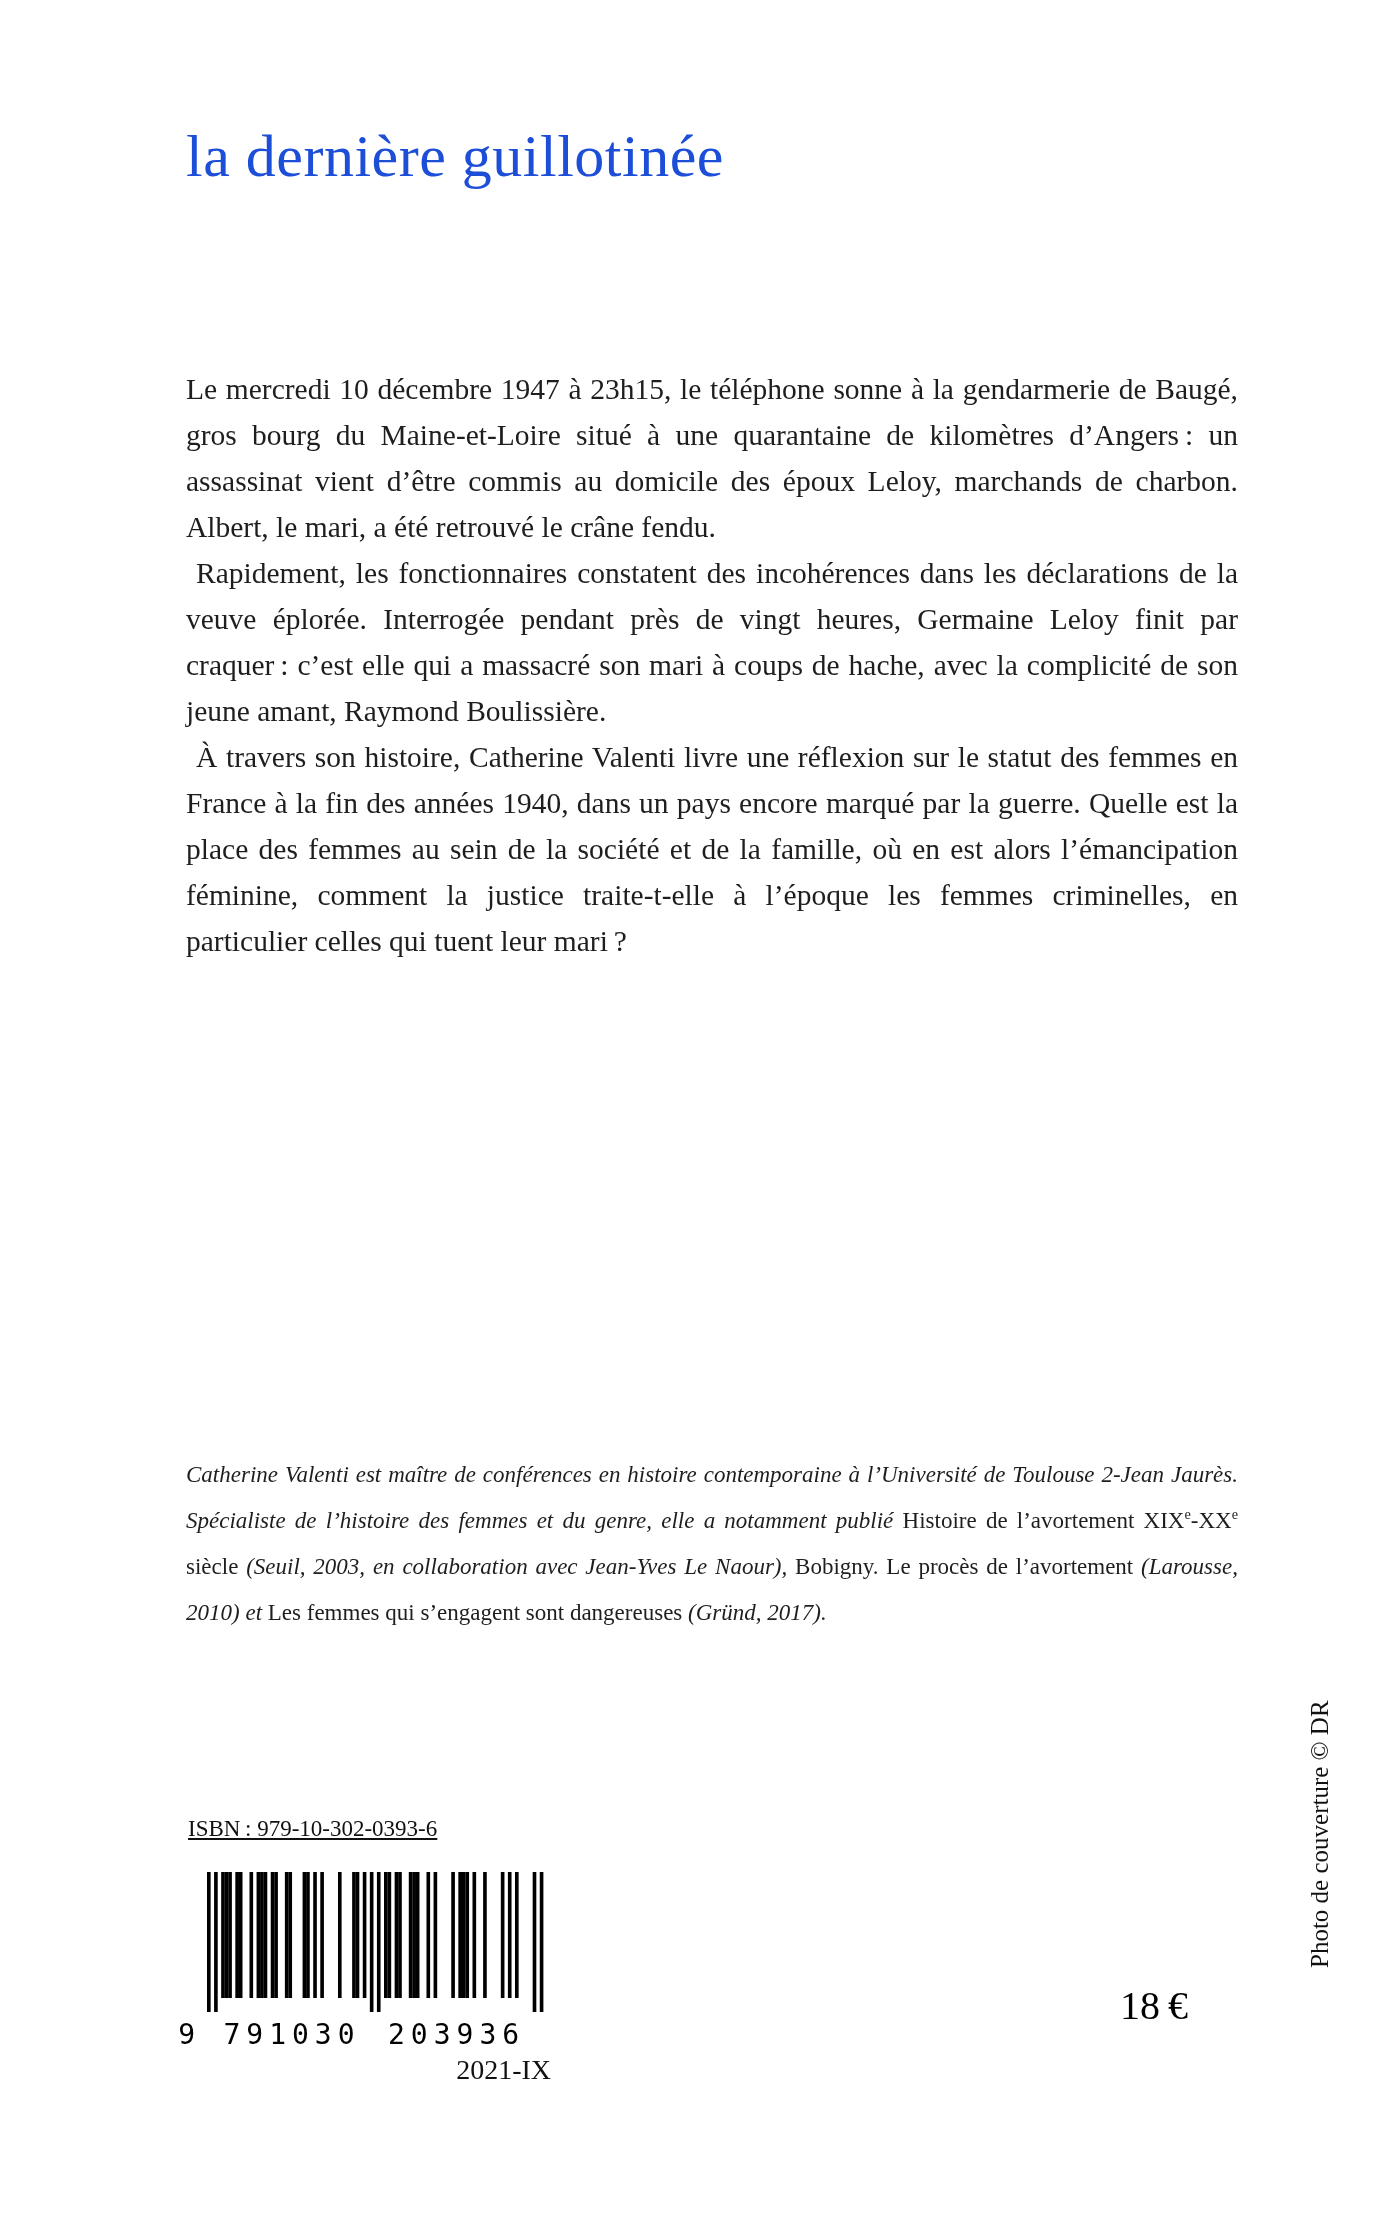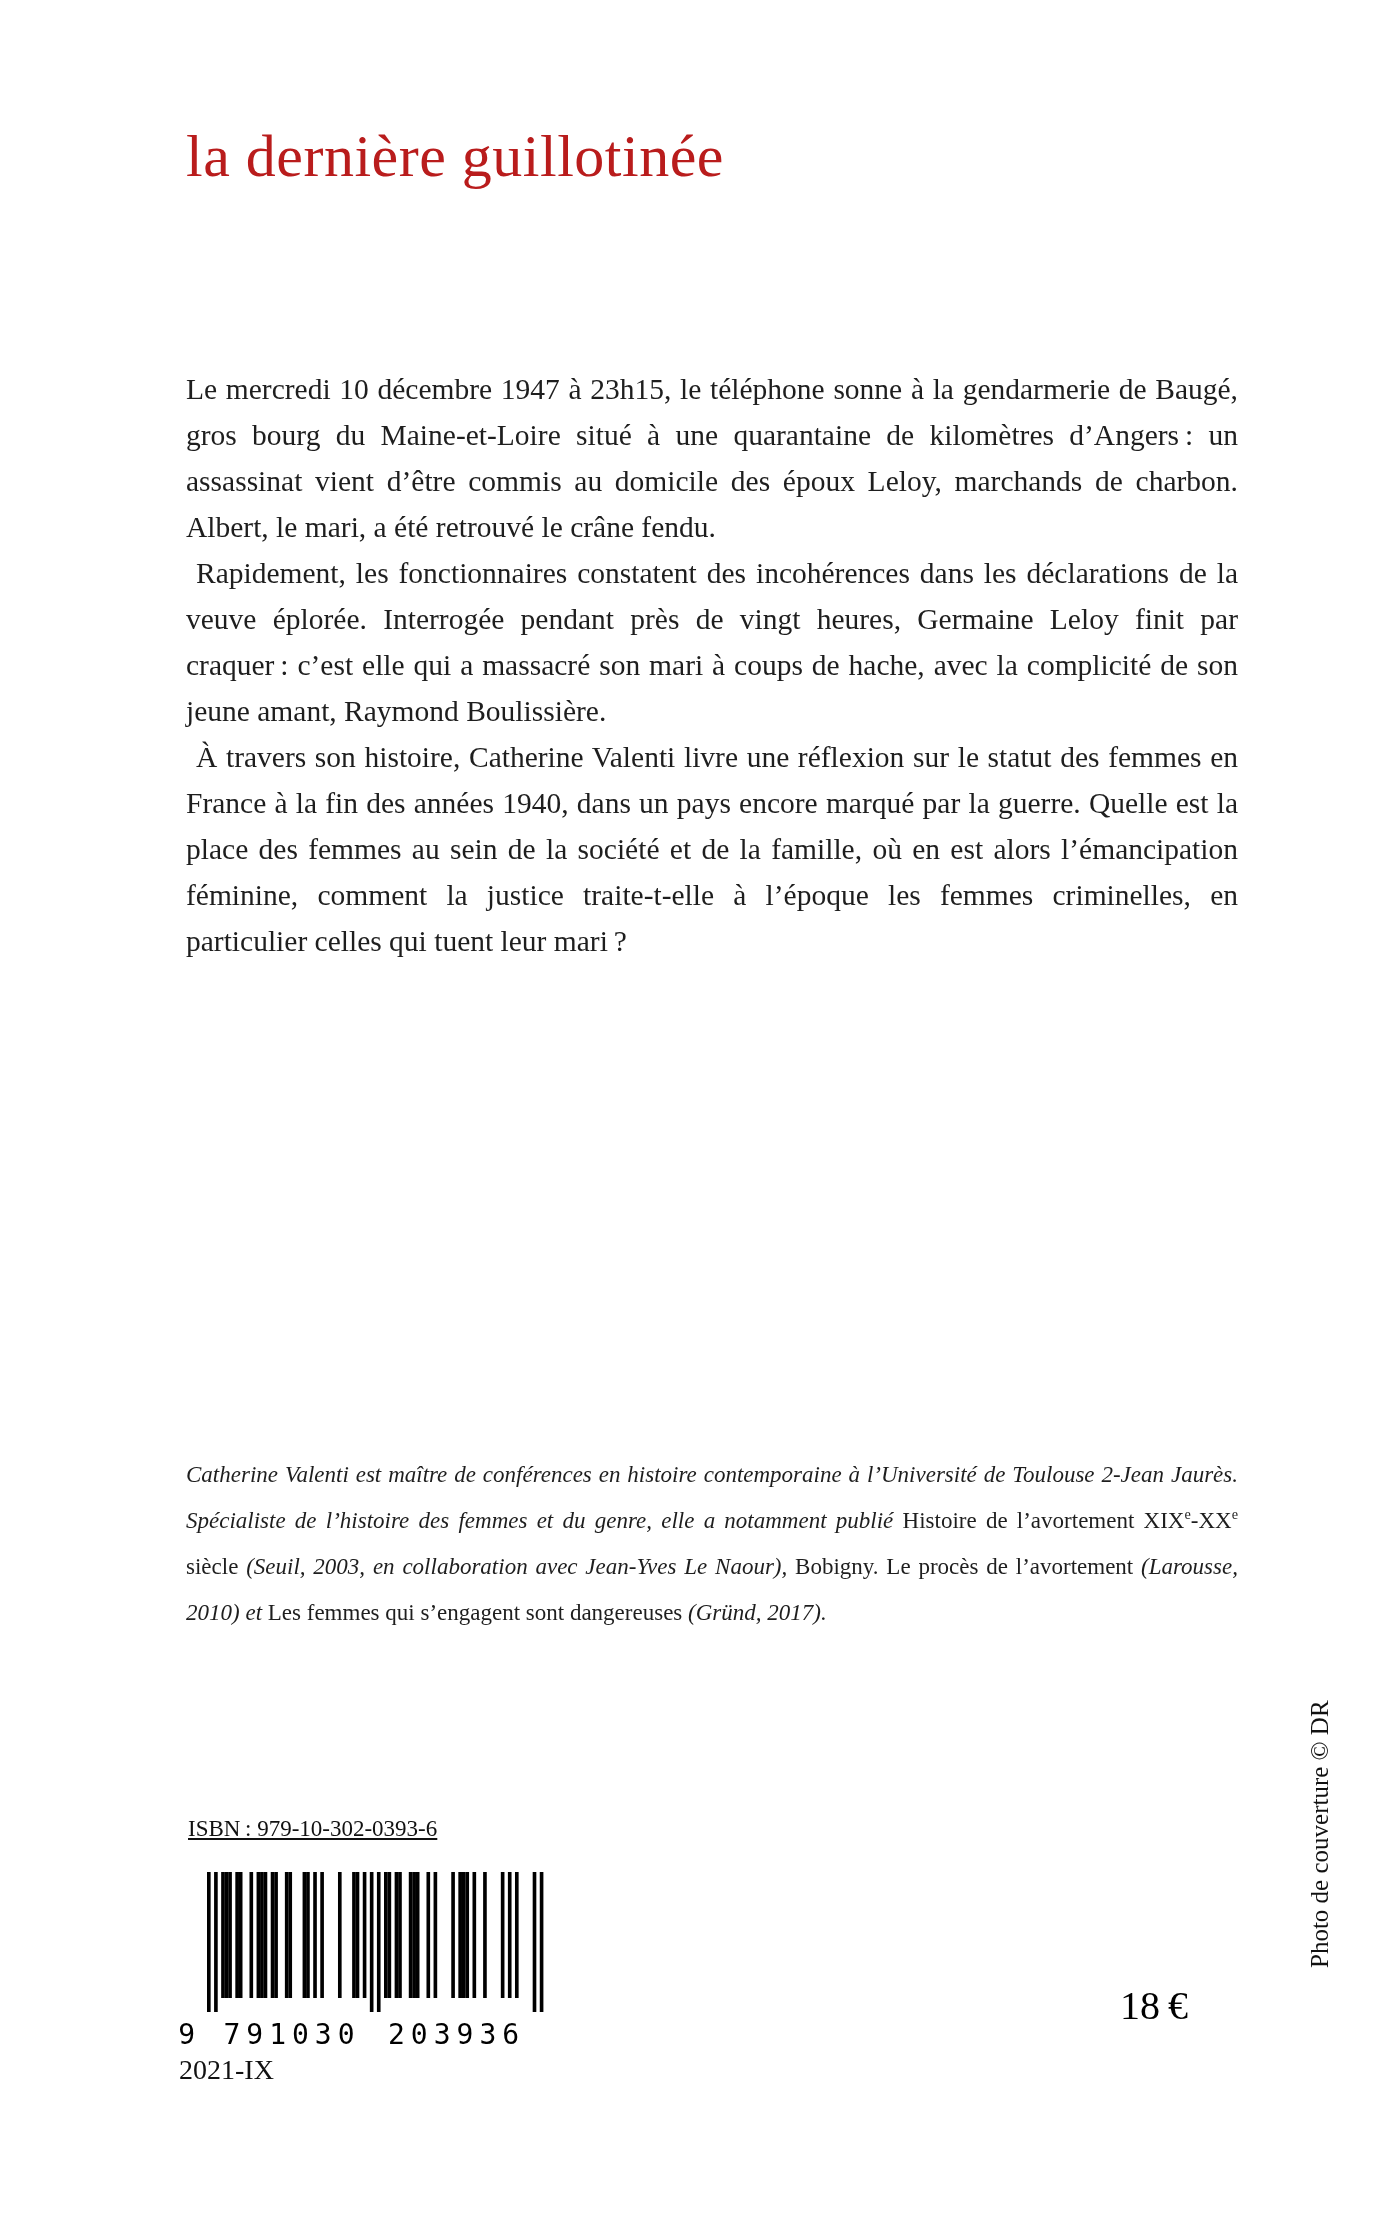--- a/index.html
+++ b/index.html
@@ -11,21 +11,21 @@
     font-family:"Liberation Serif","DejaVu Serif",serif;
     color:#1e1e1e;
     overflow:hidden;
   }
   .title-block{
     position:absolute;left:186px;top:116px;
     font-size:60px;line-height:80px;
     letter-spacing:0.5px;
   }
   .title-l1{color:#c43640;}
-  .title-l2{color:#b91c1c;text-align:right;}
+  .title-l2{color:#1d4ed8;text-align:right;}
   .text-block{
     position:absolute;left:186px;top:366px;width:1052px;
     font-size:29.5px;line-height:46px;
     text-align:justify;
     hyphens:auto;-webkit-hyphens:auto;
   }
   .text-block p{margin:0;}
   .text-block p + p{text-indent:10px;}
   .bio-block{
     position:absolute;left:186px;top:1452px;width:1052px;
@@ -44,21 +44,21 @@
     position:absolute;left:179px;top:1872px;width:372px;
   }
   .barcode-wrap svg{display:block;}
   .bc-digits{
     font-family:"DejaVu Sans Mono",monospace;
     font-size:28px;
     letter-spacing:6px;
     fill:#000;
   }
   .edition{
-    width:372px;text-align:left;
+    width:372px;text-align:right;
     font-size:28px;color:#111;
     margin-top:2px;
   }
   .price{
     position:absolute;left:1120px;top:1982px;
     font-size:40px;color:#000000;
   }
   .credit{
     position:absolute;left:1306px;top:1968px;
     transform:rotate(-90deg);

